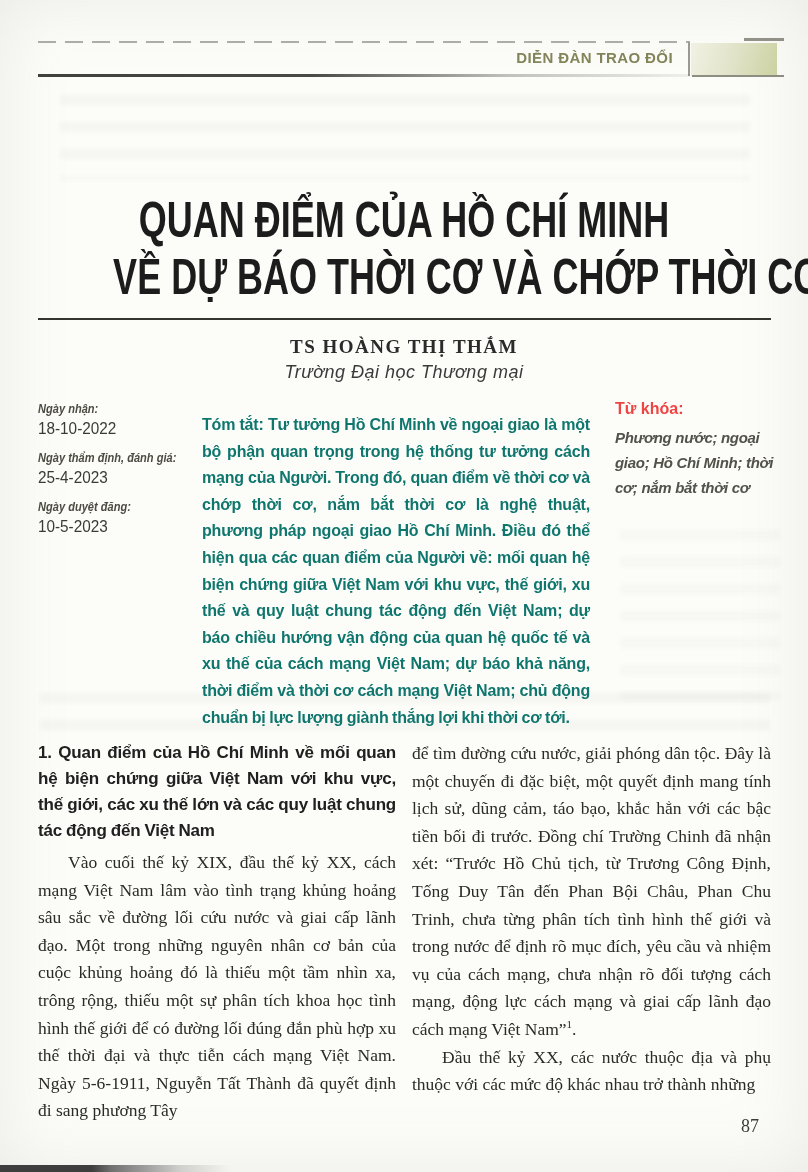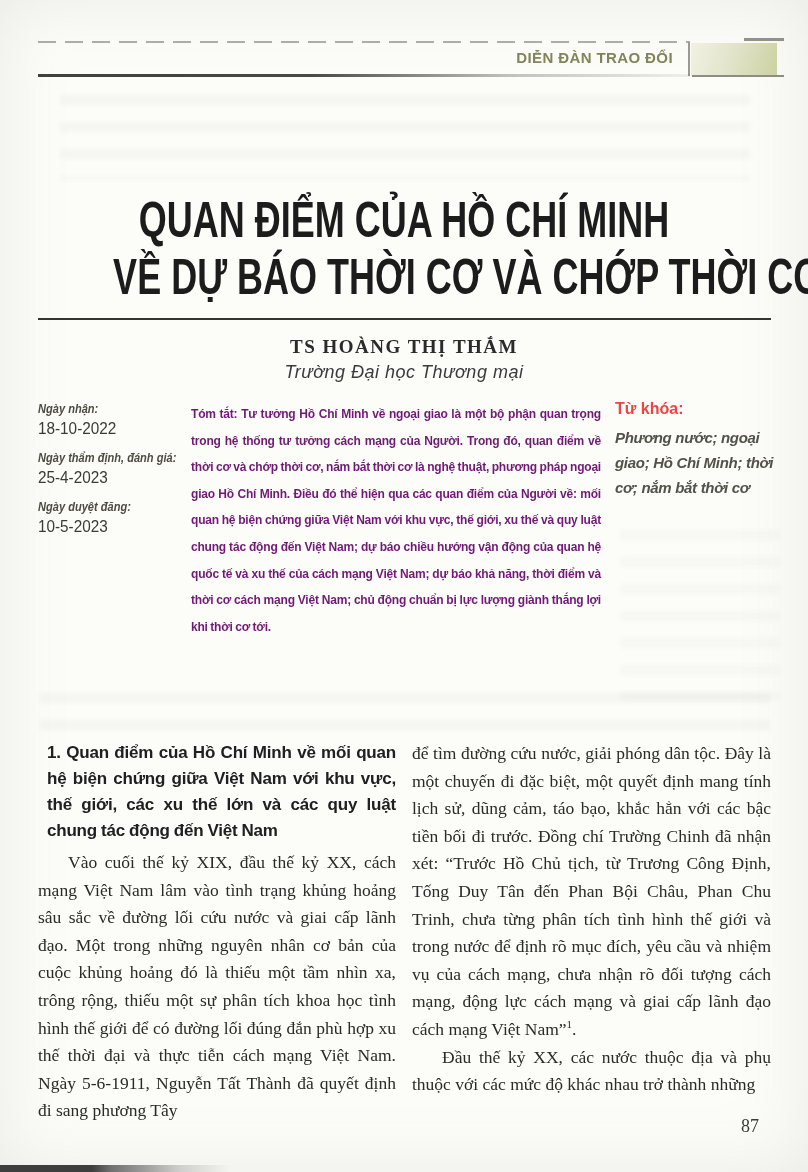--- a/index.html
+++ b/index.html
@@ -58,35 +58,35 @@
   .date-label{
     font-style:italic; font-weight:bold; font-size:13.5px; line-height:18px;
     color:#4c4c42; transform:scaleX(.82); transform-origin:left center; white-space:nowrap;
   }
   .date-value{
     font-size:17px; line-height:22px; color:#3b3b36; margin-bottom:9px;
     transform:scaleX(.9); transform-origin:left center;
   }
   .meta-abstract{ width:412px; flex:0 0 412px; margin-left:2px; }
   .abstract-para{
-    margin:1px; font-weight:bold; font-size:12px; line-height:26.6px;
-    color:#701a75; text-align:justify; letter-spacing:-.2px; word-spacing:-.6px;
+    margin:12px; font-weight:bold; font-size:16px; line-height:26.6px;
+    color:#0f766e; text-align:justify; letter-spacing:-.2px; word-spacing:-.6px;
   }
   .meta-keywords{ width:162px; flex:0 0 162px; margin-left:13px; }
   .keywords-label{ font-weight:bold; font-size:16px; color:#ef4444; margin:0 0 7px 0; }
   .keywords-text{
     margin:0; font-style:italic; font-weight:bold; font-size:15px; line-height:25px;
     color:#52524a; letter-spacing:-.3px;
   }
 
   
   .body-col-left{ position:absolute; left:38px; top:740px; width:358px; }
   .body-col-right{ position:absolute; left:412px; top:740px; width:359px; }
   .section-heading{
-    margin:0 0 5px 9px; font-weight:bold; font-size:17px; line-height:26px;
+    margin:0 0 5px 0; font-weight:bold; font-size:17px; line-height:26px;
     color:#202020; letter-spacing:-.2px; word-spacing:-.5px; text-align:justify;
   }
   .body-para{
     margin:0; font-family:"Liberation Serif", serif; font-size:17.5px;
     line-height:27.6px; color:#2a2a28; text-align:justify; text-indent:30px;
   }
   .body-para.no-indent{ text-indent:0; }
   .body-para sup{ font-size:11px; line-height:0; }
 
   

